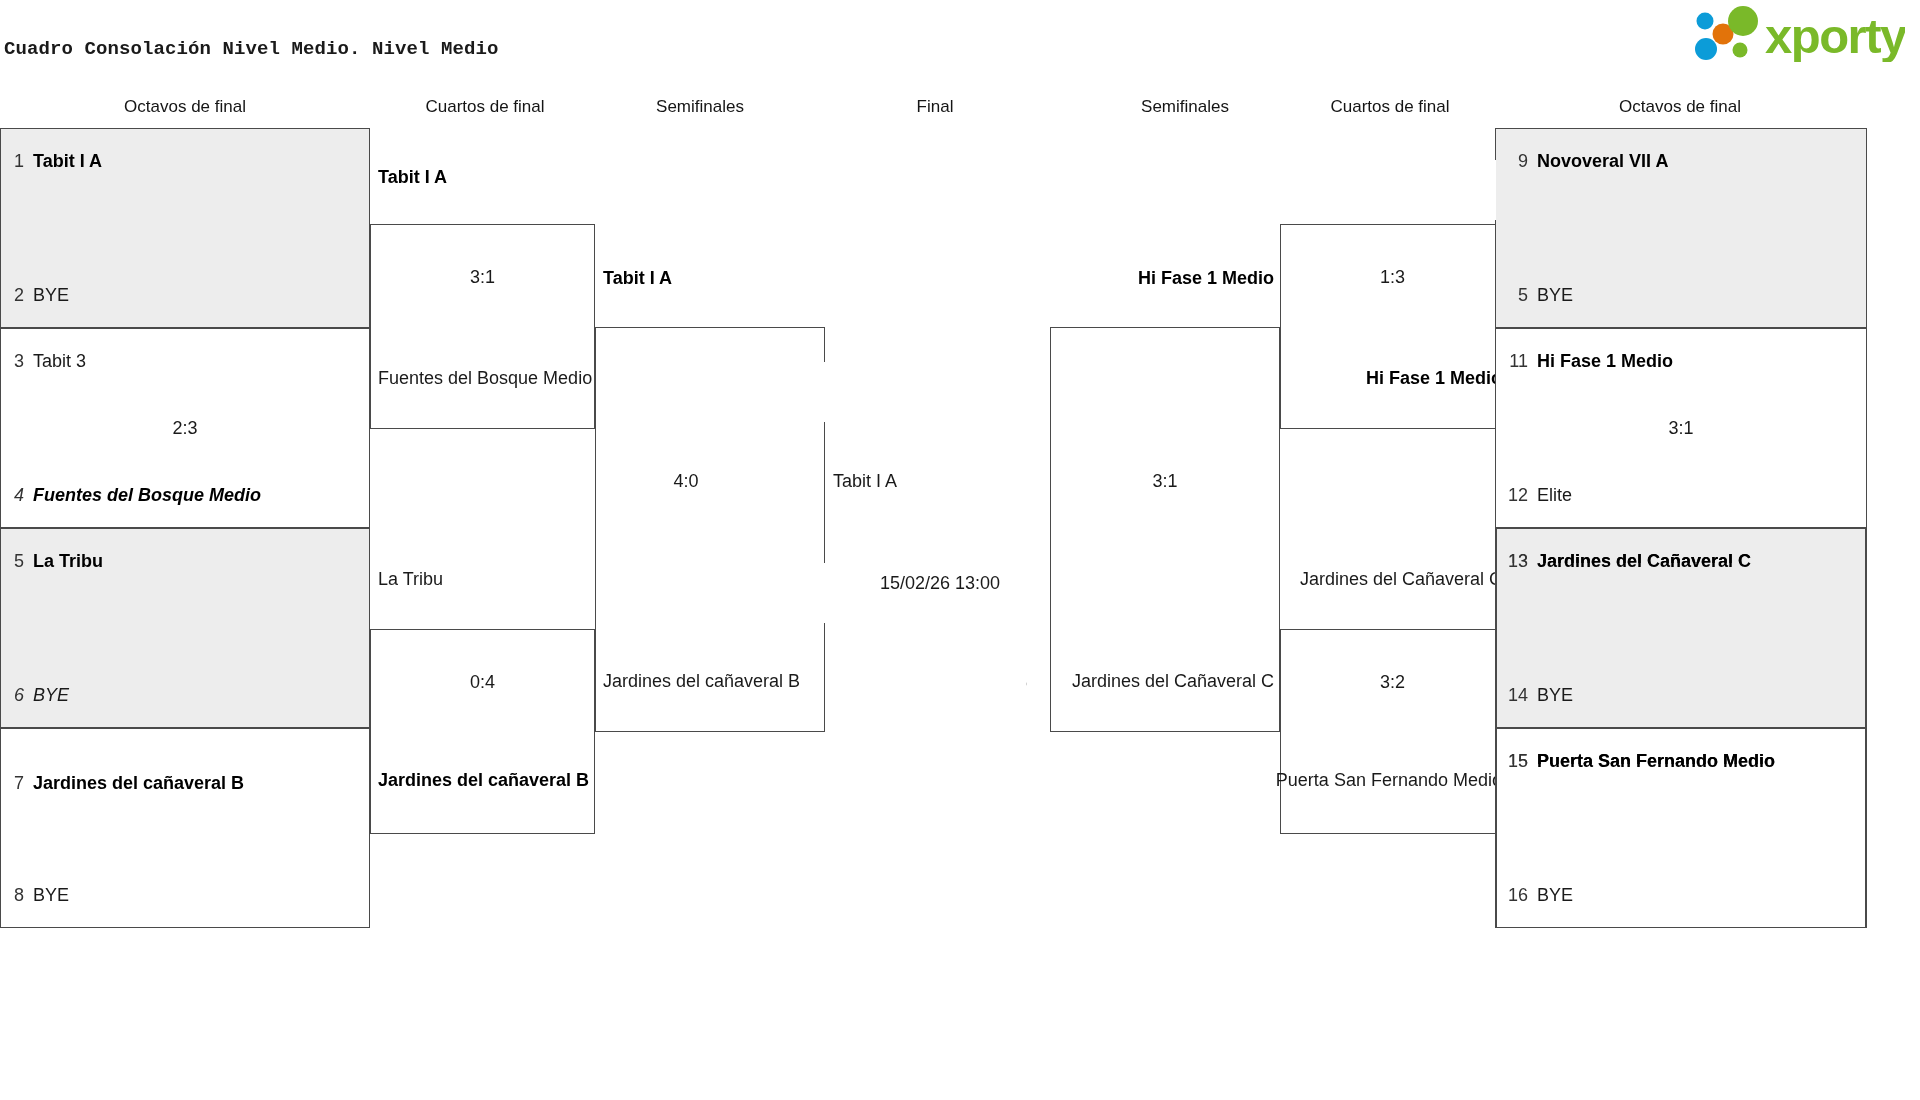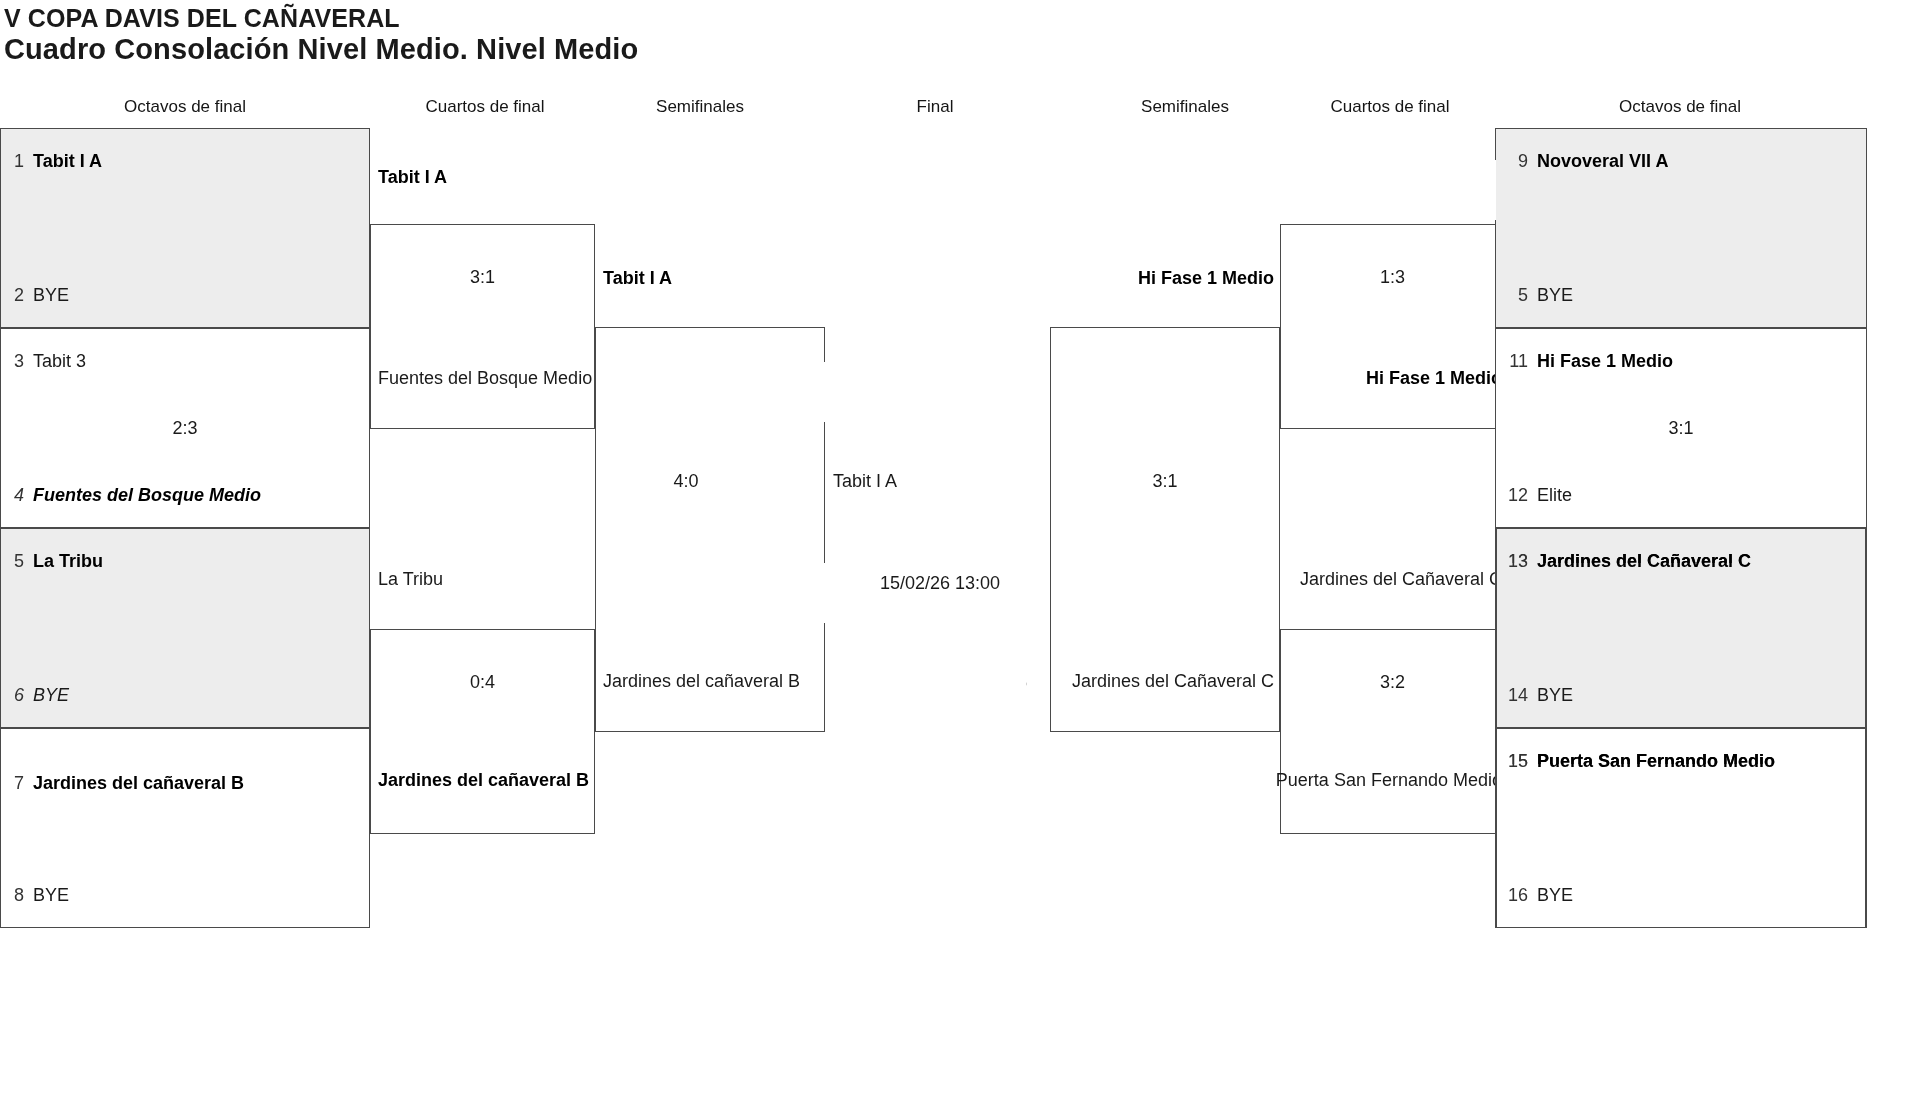--- a/index.html
+++ b/index.html
@@ -5,22 +5,22 @@
 <style>
   *{box-sizing:border-box;margin:0;padding:0;}
   html,body{width:1920px;height:1100px;background:#ffffff;
     font-family:"Liberation Sans","DejaVu Sans",sans-serif;color:#1a1a1a;
     overflow:hidden;}
   #root{position:relative;width:1920px;height:1100px;}
 
   
   .hdr-title{position:absolute;left:4px;top:2px;font-size:25px;font-weight:700;
     letter-spacing:.1px;white-space:nowrap;line-height:32px;}
-  .hdr-sub{position:absolute;left:4px;top:33px;font-size:29px;font-weight:700;
-    letter-spacing:.1px;white-space:nowrap;line-height:32px;}
+  .hdr-sub{position:absolute;left:4px;top:33px;font-size:19px;font-weight:700;
+    letter-spacing:.1px;white-space:nowrap;line-height:32px;font-family:Liberation Mono, monospace;}
 
   
   .logo{position:absolute;left:1693px;top:6px;width:212px;height:56px;}
   .logo svg{display:block;width:212px;height:56px;}
 
   
   .round-lbl{position:absolute;top:96px;font-size:17px;font-weight:400;
     text-align:center;white-space:nowrap;line-height:22px;color:#151515;}
 
   
@@ -40,23 +40,32 @@
   .slotname.right{text-align:right;direction:ltr;}
 
   .score{position:absolute;font-size:18px;line-height:22px;white-space:nowrap;
     text-align:center;font-weight:400;color:#1a1a1a;}
 </style>
 </head>
 <body>
 
 <div id="root">
 
-  <div class="hdr-title">V COPA DAVIS DEL CAÑAVERAL</div>
   <div class="hdr-sub">Cuadro Consolación Nivel Medio. Nivel Medio</div>
 
+  <div class="logo">
+    <svg viewBox="0 0 212 56" xmlns="http://www.w3.org/2000/svg">
+      <circle cx="12" cy="15" r="8.5" fill="#0c9cd8"></circle>
+      <circle cx="13" cy="43" r="11" fill="#0c9cd8"></circle>
+      <circle cx="30" cy="28" r="10.5" fill="#e2730a"></circle>
+      <circle cx="50" cy="15" r="15" fill="#7ab929"></circle>
+      <circle cx="47" cy="44" r="7.5" fill="#7ab929"></circle>
+      <text x="72" y="47" font-family="Liberation Sans, sans-serif" font-size="49" font-weight="700" fill="#7ab929" letter-spacing="-1.5">xporty</text>
+    </svg>
+  </div>
 
   <div class="round-lbl" style="left:0px;   width:370px;">Octavos de final</div>
   <div class="round-lbl" style="left:300px; width:370px;">Cuartos de final</div>
   <div class="round-lbl" style="left:525px; width:350px;">Semifinales</div>
   <div class="round-lbl" style="left:770px; width:330px;">Final</div>
   <div class="round-lbl" style="left:1010px;width:350px;">Semifinales</div>
   <div class="round-lbl" style="left:1215px;width:350px;">Cuartos de final</div>
   <div class="round-lbl" style="left:1495px;width:370px;">Octavos de final</div>
 
   <div class="mbox shaded" style="left:0px;top:128px;width:370px;height:200px;"></div>

